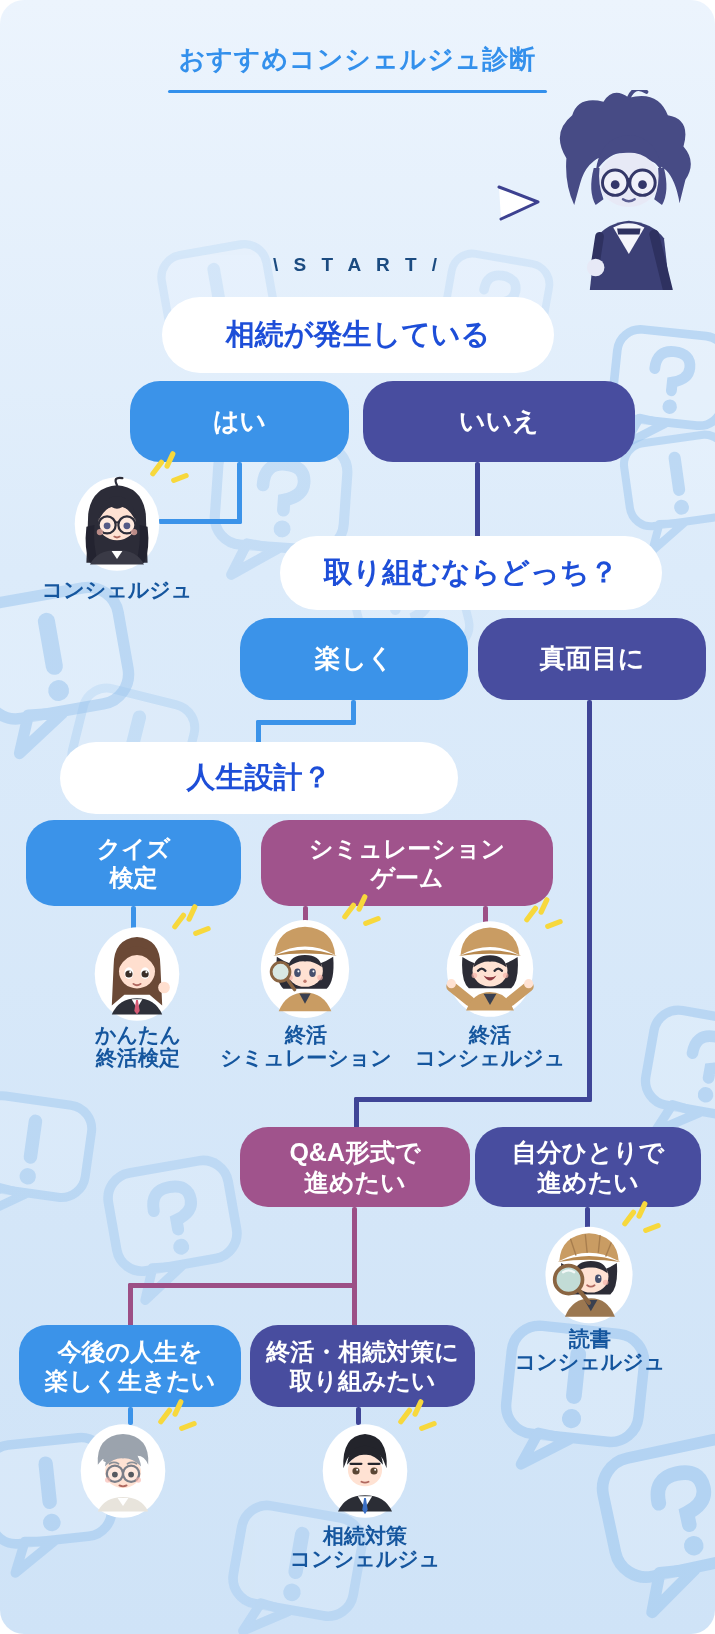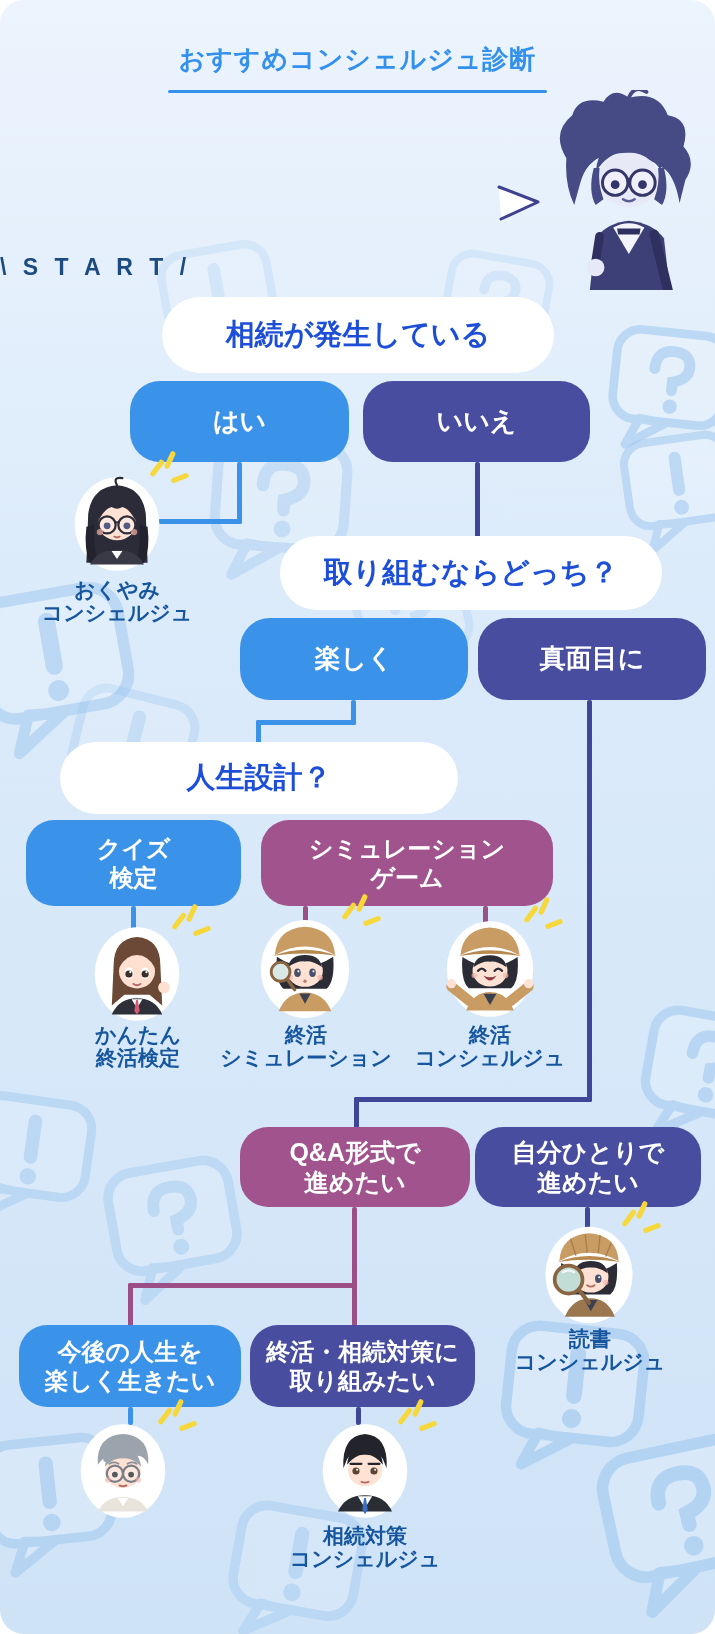--- a/index.html
+++ b/index.html
@@ -17,22 +17,22 @@
   .title-underline{position:absolute;left:168px;top:90px;width:379px;height:3px;background:#3390ec;border-radius:2px;z-index:2;}
   .speech-bubble{
     position:absolute;left:45px;top:134px;width:462px;height:96px;z-index:2;
     background:#fff;border:3px solid #3d4190;border-radius:50px;
     display:flex;align-items:center;justify-content:center;
     font-size:29px;font-weight:bold;color:#3a3e8c;
   }
   .bubble-tail{position:absolute;left:497px;top:184px;z-index:3;}
   .char{position:absolute;left:538px;top:90px;width:168px;height:200px;z-index:2;}
   .start-label{
-    position:absolute;left:0;top:254px;width:715px;text-align:left;z-index:2;
-    font-size:23px;font-weight:bold;color:#1b4b80;letter-spacing:5px;
+    position:absolute;left:0;top:254px;width:715px;text-align:center;z-index:2;
+    font-size:19px;font-weight:bold;color:#1b4b80;letter-spacing:5px;
   }
   .node{
     position:absolute;z-index:2;display:flex;flex-direction:column;
     align-items:center;justify-content:center;text-align:center;
   }
   .node-white{background:#fff;border-radius:38px;color:#1d4ed8;font-size:29px;font-weight:bold;}
   .btn{border-radius:30px;color:#fff;font-weight:bold;line-height:1.22;}
   .btn-blue{background:#3b93e9;}
   .btn-navy{background:#484d9f;}
   .btn-purple{background:#a0538c;}
@@ -191,21 +191,21 @@
   <div class="line line-purple" style="left:128px;top:1283px;width:5px;height:44px;"></div>
   <div class="line line-blue" style="left:128px;top:1407px;width:5px;height:18px;"></div>
   <div class="line line-navy" style="left:356px;top:1407px;width:5px;height:18px;"></div>
 
   <div class="node node-white" style="left:162px;top:297px;width:392px;height:76px;">
     <span>相続が発生している</span>
   </div>
   <div class="node btn btn-blue" style="left:130px;top:381px;width:219px;height:81px;font-size:26px;">
     <span>はい</span>
   </div>
-  <div class="node btn btn-navy" style="left:363px;top:381px;width:227px;height:81px;font-size:26px;">
+  <div class="node btn btn-navy" style="left:363px;top:381px;width:272px;height:81px;font-size:26px;">
     <span>いいえ</span>
   </div>
 
   <div class="avatar" style="left:72px;top:472px;width:90px;height:104px;">
     <svg viewBox="0 0 100 110" width="90" height="104">
       <ellipse cx="50" cy="55" rx="47" ry="52" fill="#fff"></ellipse>
       <path d="M50,12 Q78,14 82,44 L84,98 L16,98 L18,44 Q22,14 50,12 Z" fill="#2c2c38"></path>
       <path d="M50,12 Q45,2 56,4" fill="none" stroke="#2c2c38" stroke-width="2.5" stroke-linecap="round"></path>
       <path d="M16,58 Q13,84 20,98 L29,98 Q23,78 25,56 Z" fill="#232330"></path>
       <path d="M84,58 Q87,84 80,98 L71,98 Q77,78 75,56 Z" fill="#232330"></path>
@@ -217,21 +217,20 @@
       <circle cx="39" cy="57" r="3.8" fill="#545a86"></circle>
       <circle cx="61" cy="57" r="3.8" fill="#545a86"></circle>
       <circle cx="31" cy="64" r="3.5" fill="#f6b3a9" opacity="0.7"></circle>
       <circle cx="69" cy="64" r="3.5" fill="#f6b3a9" opacity="0.7"></circle>
       <path d="M47,69 Q50,71 53,69" fill="none" stroke="#b0685f" stroke-width="2" stroke-linecap="round"></path>
       <path d="M20,100 Q28,84 50,84 Q72,84 80,100 L20,100 Z" fill="#3a3a46"></path>
       <path d="M44,85 L50,94 L56,85 Z" fill="#fff"></path>
     </svg>
   </div>
   <div class="avatar-label" style="left:7px;top:578px;width:220px;">
-    <div>おくやみ</div>
     <div>コンシェルジュ</div>
   </div>
 
   <div class="node node-white" style="left:280px;top:536px;width:382px;height:74px;">
     <span>取り組むならどっち？</span>
   </div>
   <div class="node btn btn-blue" style="left:240px;top:618px;width:228px;height:82px;font-size:26px;">
     <span>楽しく</span>
   </div>
   <div class="node btn btn-navy" style="left:478px;top:618px;width:228px;height:82px;font-size:26px;">

